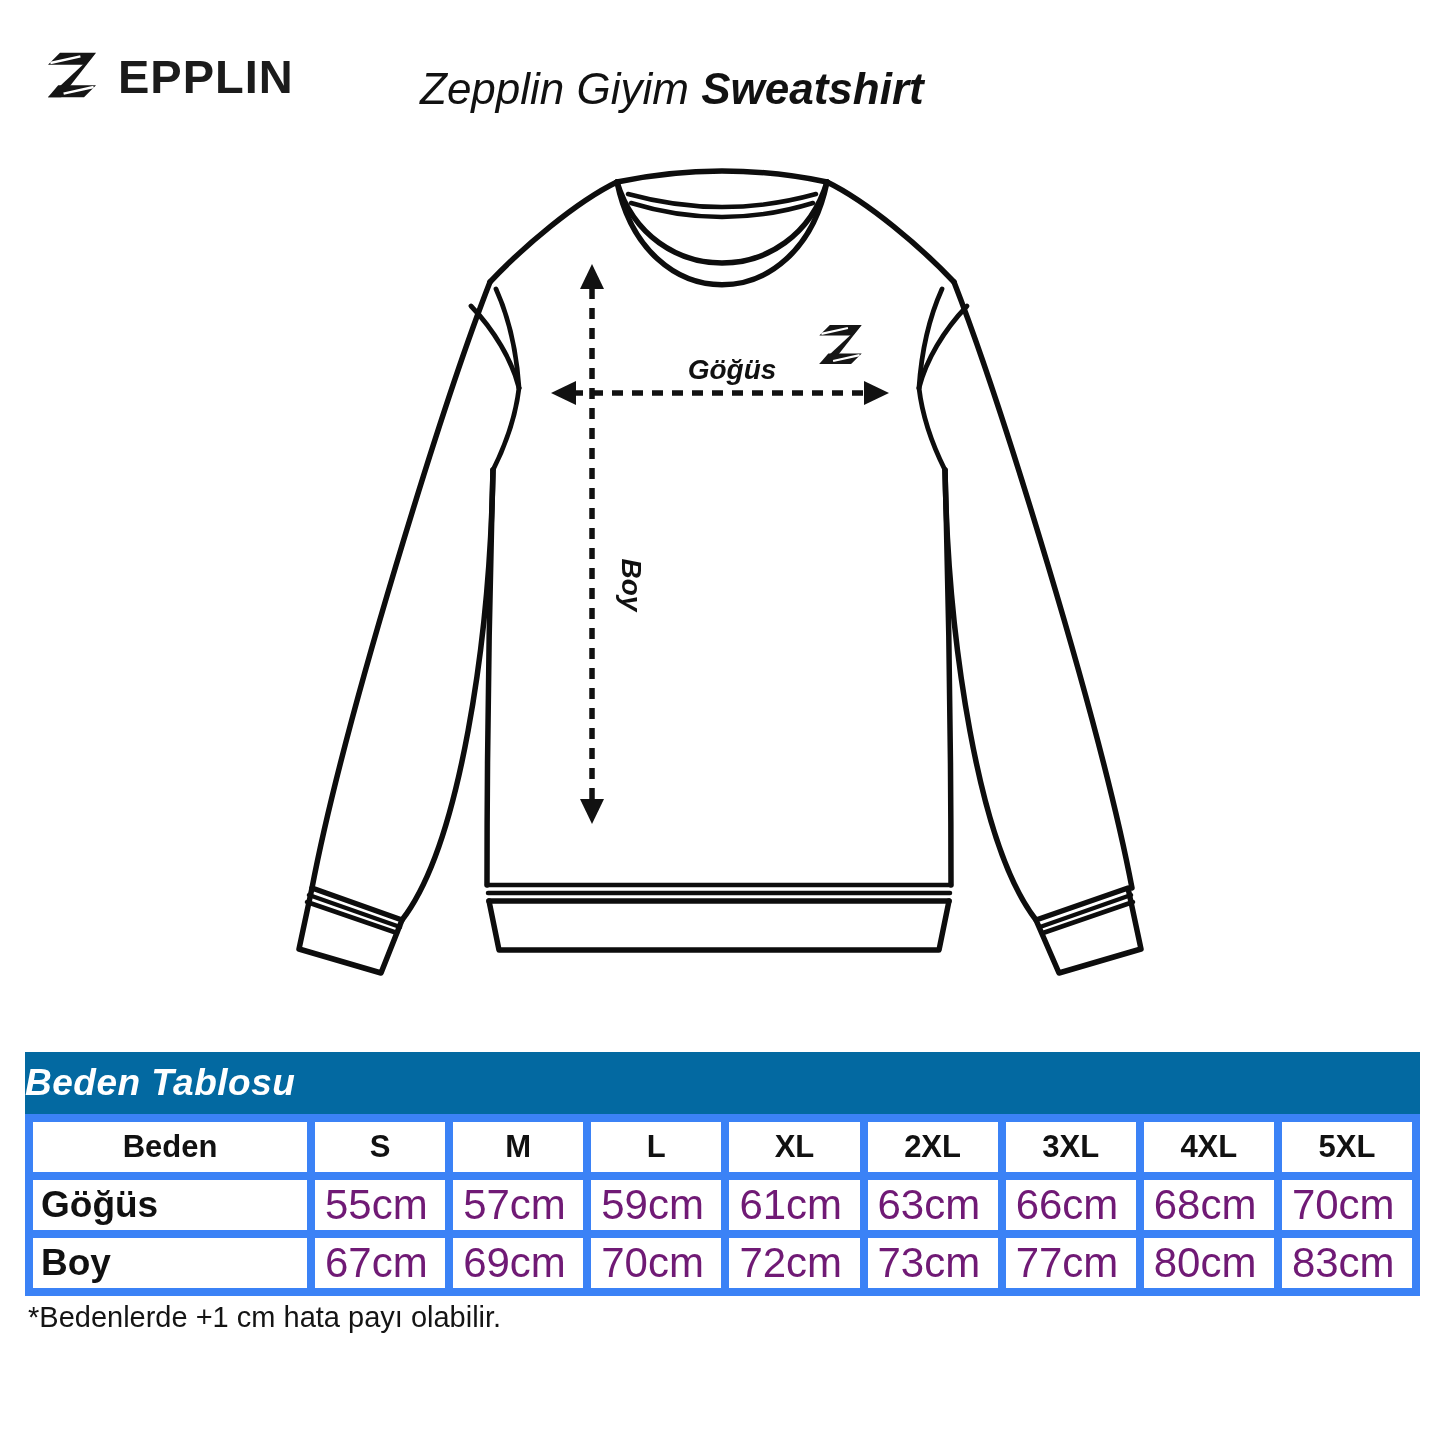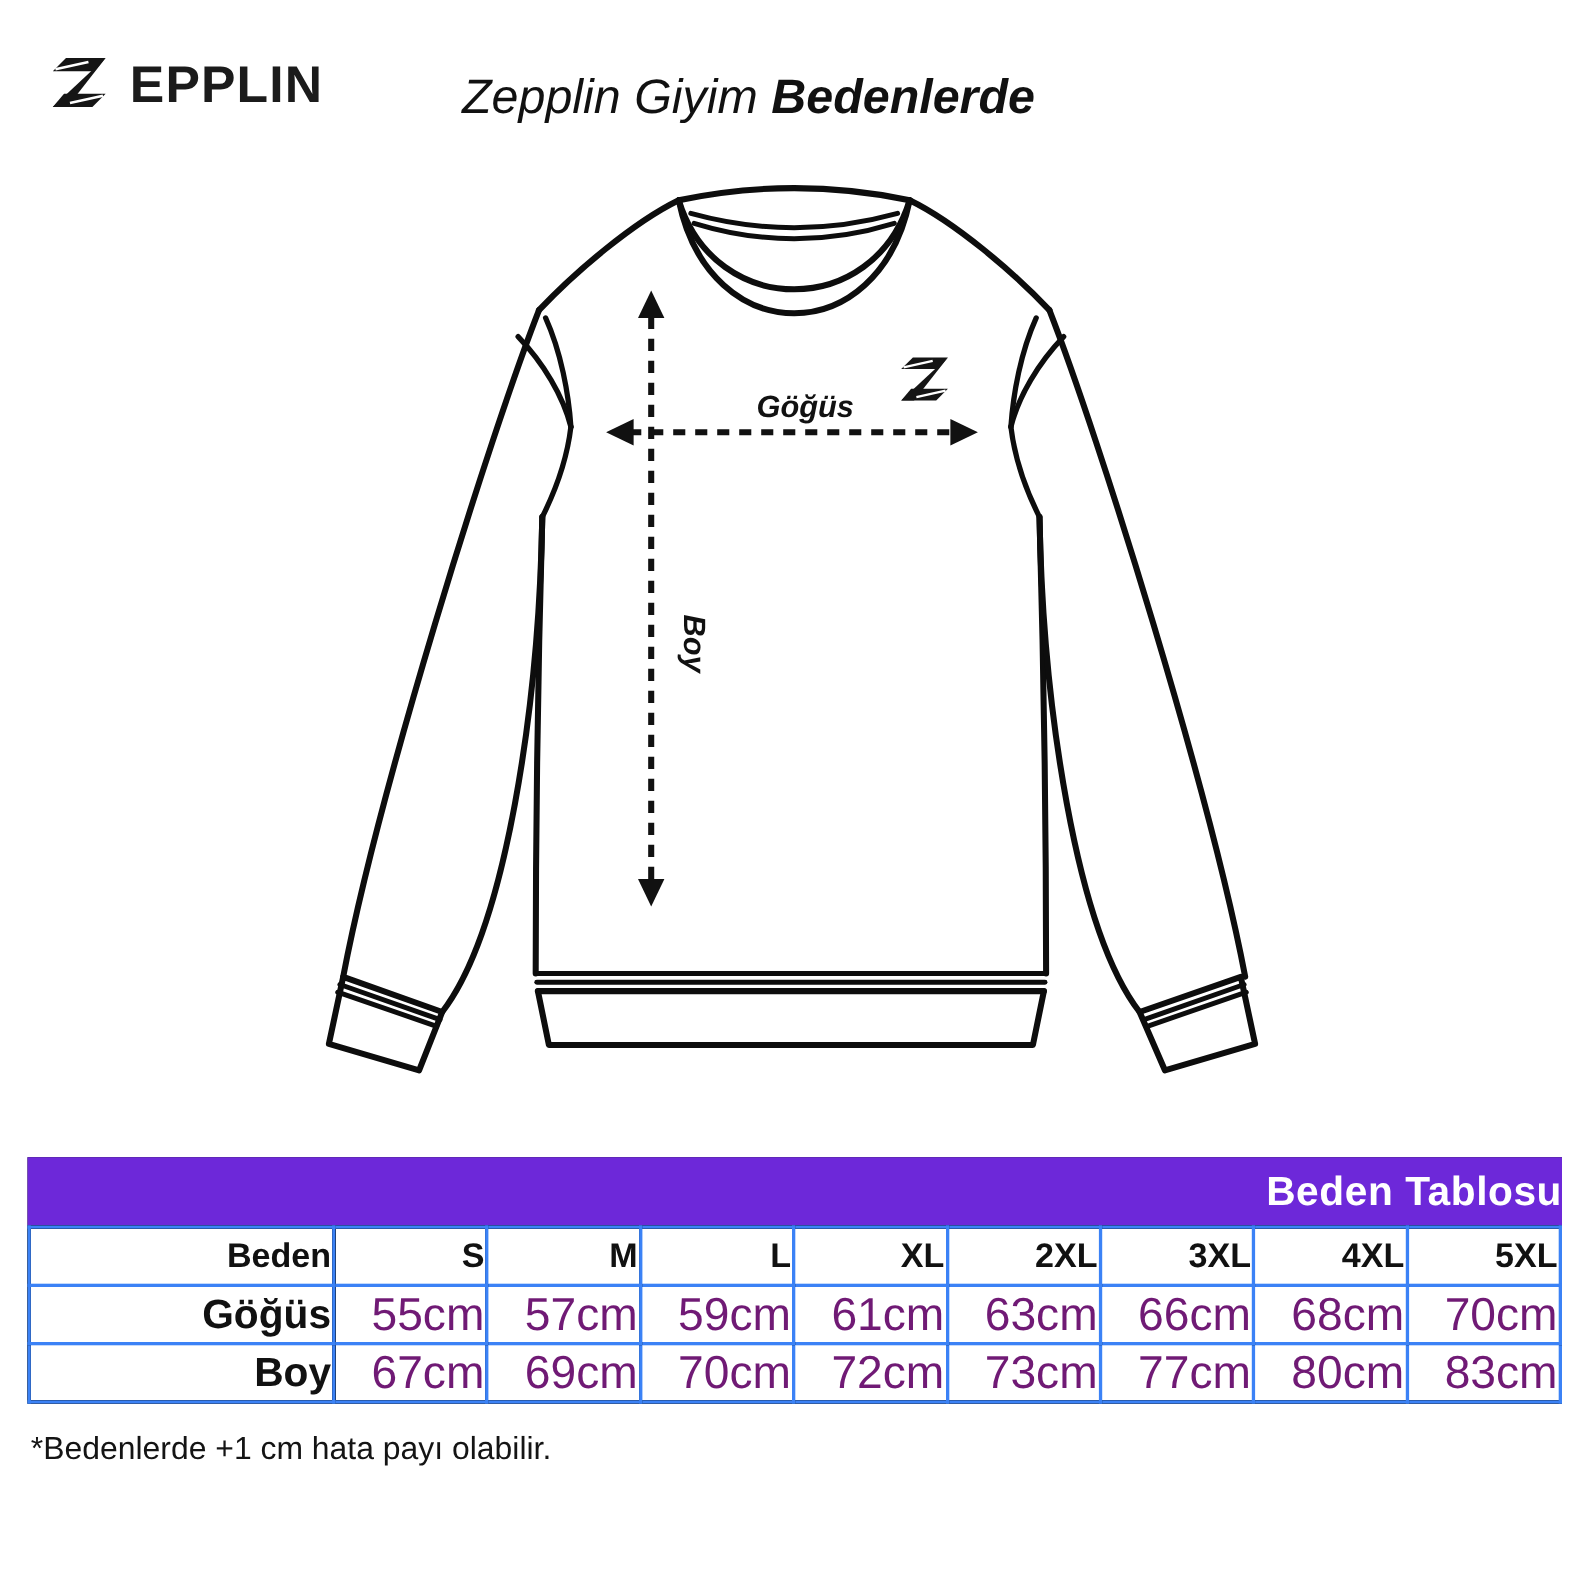--- a/index.html
+++ b/index.html
@@ -20,27 +20,27 @@
     color:#111;white-space:nowrap;
   }
   .page-title .t-reg{font-weight:500;}
   .page-title .t-bold{font-weight:700;}
   
   .diagram{position:absolute;left:250px;top:150px;width:950px;height:900px;}
   .diagram text{font-family:"Liberation Sans", sans-serif;}
   
   .table-wrap{position:absolute;left:25px;top:1052px;width:1395px;background:#000;}
   .table-title{
-    height:62px;line-height:62px;text-align:right;background:#6d28d9;color:#fff;
-    font-size:37px;font-weight:700;letter-spacing:0.5px;
+    height:62px;line-height:62px;text-align:left;background:#0369a1;color:#fff;
+    font-size:37px;font-weight:700;letter-spacing:0.5px;font-style:italic;
   }
   table.size{border-collapse:collapse;table-layout:fixed;width:1395px;background:#000;}
   table.size td{
-    background:#fff;border:3px solid #3b82f6;height:48px;vertical-align:middle;
-    overflow:hidden;white-space:nowrap;text-align:right;
+    background:#fff;border:8px solid #3b82f6;height:48px;vertical-align:middle;
+    overflow:hidden;white-space:nowrap;
   }
   td.col-head{text-align:center;font-weight:700;font-size:31px;}
   td.first{width:272px;}
   td.row-label{font-weight:700;font-size:37px;padding-left:8px;text-align:left;}
   td.val{font-size:42px;font-weight:400;padding-left:10px;text-align:left;color:#701a75;}
   
   .footnote{position:absolute;left:28px;top:1301px;font-size:29px;color:#141414;}
 </style>
 </head>
 <body>
@@ -55,21 +55,21 @@
         <path d="M14,30 L64,19" stroke="#ffffff" stroke-width="4" fill="none"></path>
         <path d="M86,70 L36,81" stroke="#ffffff" stroke-width="4" fill="none"></path>
       </g>
     </defs>
     <use href="#zmark"></use>
   </svg>
   <span class="brand-text">EPPLIN</span>
 </div>
 
 <div class="page-title">
-  <span class="t-reg">Zepplin Giyim </span><span class="t-bold">Bedenlerde</span>
+  <span class="t-reg">Zepplin Giyim </span><span class="t-bold">Sweatshirt</span>
 </div>
 
 <svg class="diagram" viewBox="250 150 950 900">
   <g fill="none" stroke="#0d0d0d" stroke-width="5.5" stroke-linecap="round" stroke-linejoin="round">
 
     <g>
       <path d="M617,182 Q722,160 827,182"></path>
       <path d="M628,194 Q722,220 816,194" stroke-width="4.5"></path>
       <path d="M631,203 Q722,231 813,203" stroke-width="4.5"></path>
       <path d="M617,182 C650,290 794,290 827,182"></path>

